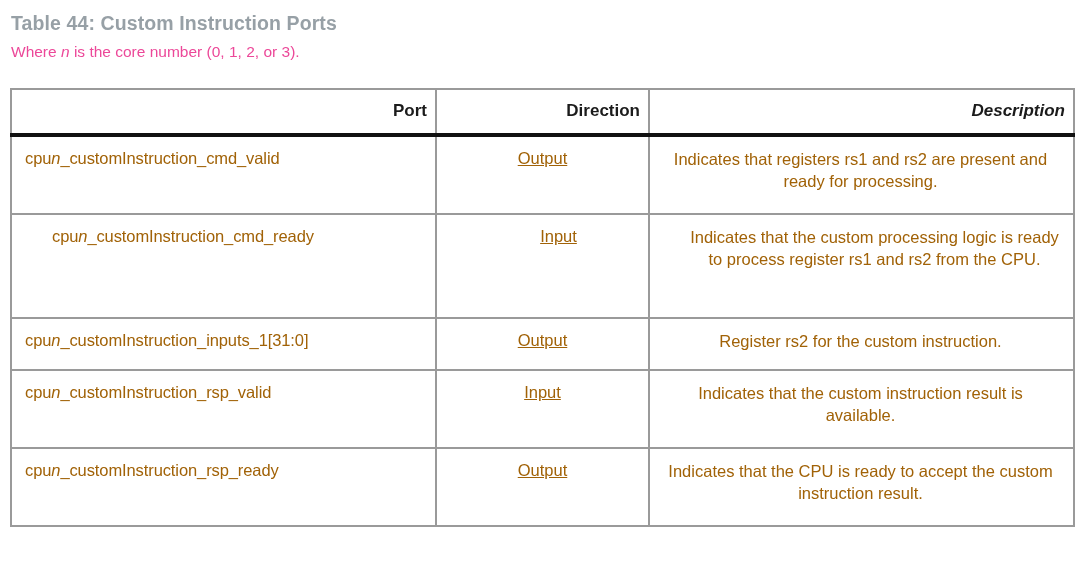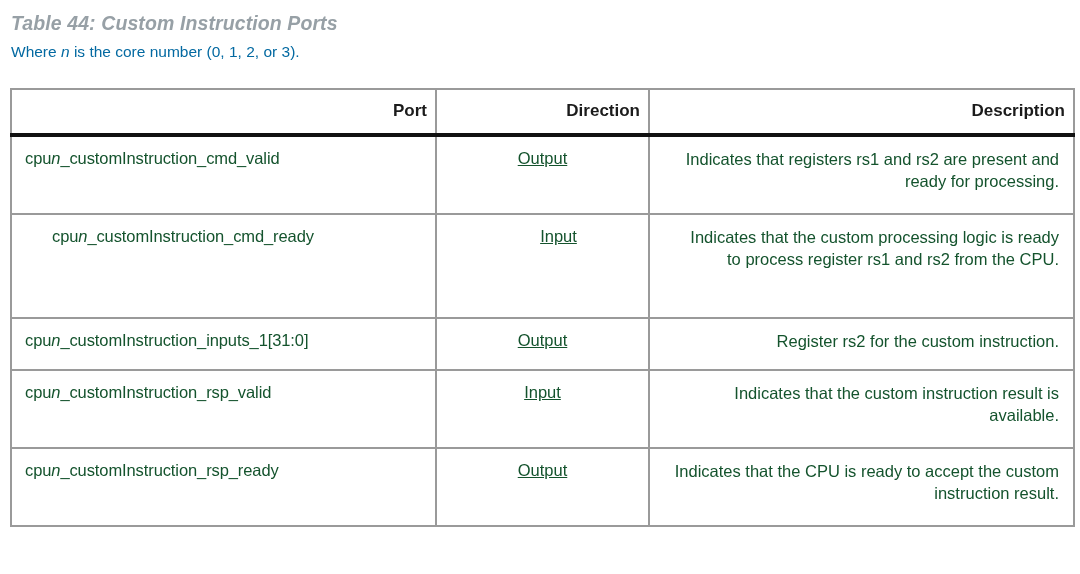--- a/index.html
+++ b/index.html
@@ -21,31 +21,30 @@
     box-sizing: border-box;
   }
 
   
   .caption-block {
     padding: 11px 0 0 11px;
   }
   .table-title {
     font-size: 19.5px;
     font-weight: bold;
-    font-style: italic;
     color: #97a0a6;
     letter-spacing: 0.1px;
     line-height: 1.25;
     margin: 0;
     white-space: nowrap;
   }
   .table-subtitle {
     font-size: 15.5px;
     font-weight: normal;
-    color: #0369a1;
+    color: #ec4899;
     line-height: 1.3;
     margin: 7px 5px 0 0;
     white-space: nowrap;
   }
   .table-subtitle .ital {
     font-style: italic;
   }
 
   
   .table-wrap {
@@ -70,25 +69,25 @@
     font-size: 17px;
     font-weight: bold;
     color: #1b1b1b;
     text-align: right;
     padding: 11px 8px 12px 8px;
     border-right: 2px solid #9a9a9a;
     border-bottom: 4px solid #111111;
     background: #ffffff;
     vertical-align: middle;
   }
-  thead th:last-child { border-right: none; }
+  thead th:last-child { border-right: none; font-style: italic; }
 
   tbody td {
     font-size: 16.5px;
-    color: #14532d;
+    color: #a16207;
     border-right: 2px solid #9a9a9a;
     border-bottom: 2px solid #9a9a9a;
     vertical-align: top;
     background: #ffffff;
   }
   tbody td:last-child { border-right: none; }
   tbody tr:last-child td { border-bottom: 2px solid #9a9a9a; }
 
   td.port {
     text-align: left;
@@ -96,21 +95,21 @@
     white-space: nowrap;
     letter-spacing: -0.1px;
   }
   td.port .ital { font-style: italic; }
   td.dir {
     text-align: center;
     padding: 12px 8px 12px 8px;
     text-decoration: underline;
   }
   td.desc {
-    text-align: right;
+    text-align: center;
     padding: 12px 14px 12px 12px;
     line-height: 1.33;
   }
 
   
   tr.r-tall td   { height: 52px; }
   tr.r-xtall td  { height: 78px; padding-left: 40px; }
   tr.r-short td  { height: 26px; }
 </style>
 </head>

